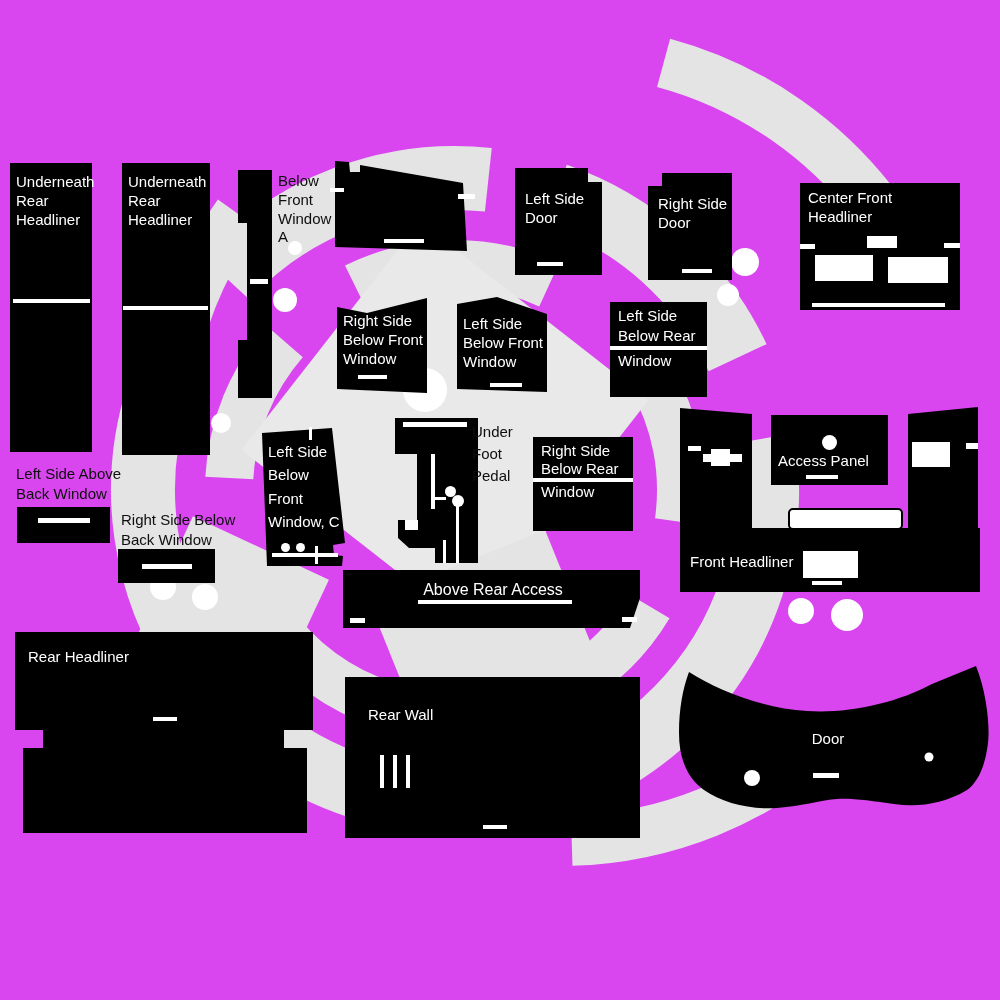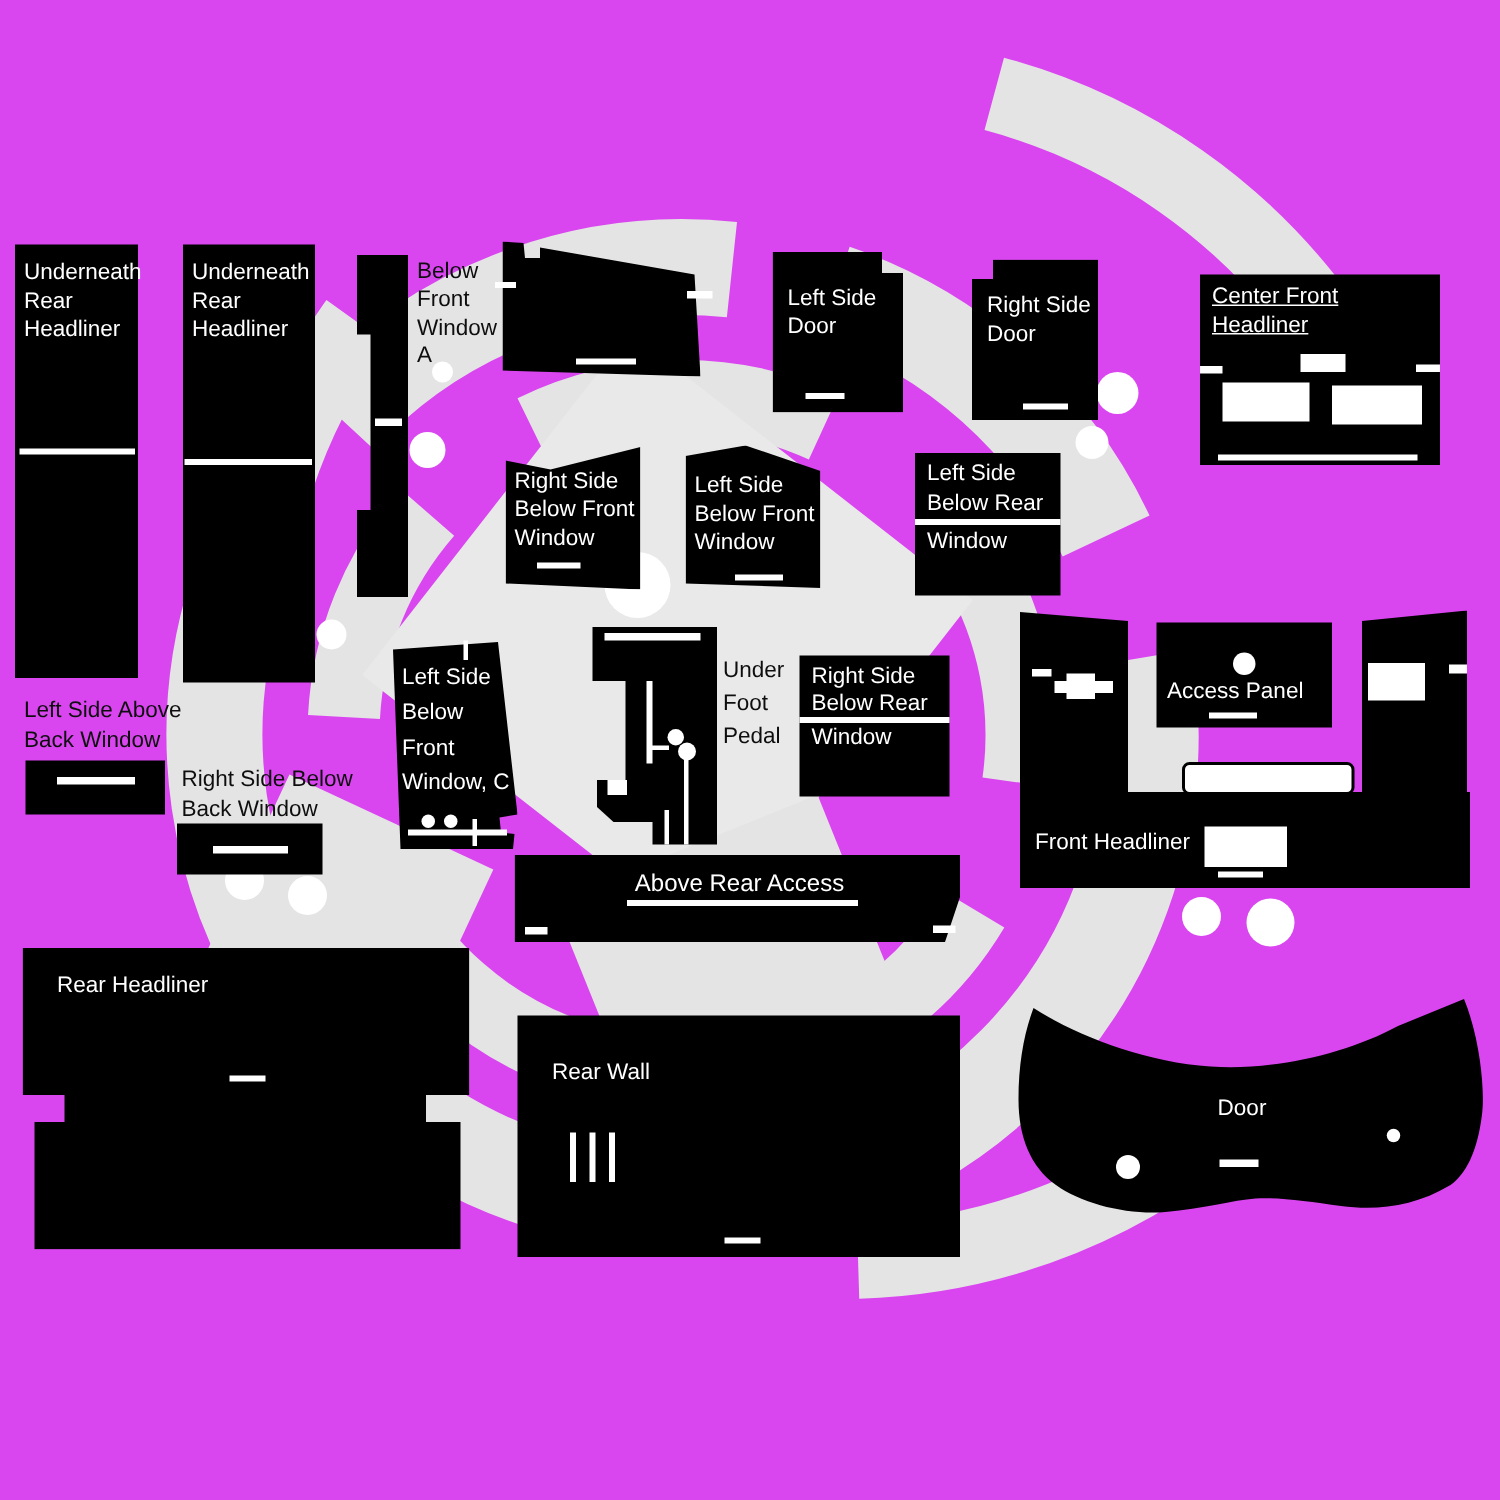--- a/index.html
+++ b/index.html
@@ -154,45 +154,45 @@
 Rear
 Headliner</div>
   <div class="lbl dark" style="left:278px;top:172px;width:60px;">Below
 Front
 Window
 A</div>
   <div class="lbl" style="left:525px;top:190px;width:70px;">Left Side
 Door</div>
   <div class="lbl" style="left:658px;top:195px;width:72px;">Right Side
 Door</div>
-  <div class="lbl" style="left:808px;top:189px;width:120px;text-decoration:underline;">Center Front
+  <div class="lbl" style="left:808px;top:189px;width:120px;">Center Front
 Headliner</div>
   <div class="lbl" style="left:343px;top:312px;width:86px;">Right Side
 Below Front
 Window</div>
   <div class="lbl" style="left:463px;top:315px;width:86px;">Left Side
 Below Front
 Window</div>
   <div class="lbl" style="left:618px;top:306px;width:88px;line-height:1.3;">Left Side
 Below Rear</div>
   <div class="lbl" style="left:618px;top:352px;width:88px;">Window</div>
   <div class="lbl" style="left:268px;top:440px;width:78px;line-height:1.55;">Left Side
 Below
 Front
 Window, C</div>
-  <div class="lbl dark" style="left:482px;top:421px;width:56px;line-height:1.45;margin-top:15px;">Under
+  <div class="lbl dark" style="left:472px;top:421px;width:56px;line-height:1.45;">Under
 Foot
 Pedal</div>
   <div class="lbl" style="left:541px;top:442px;width:90px;line-height:1.2;">Right Side
 Below Rear</div>
   <div class="lbl" style="left:541px;top:483px;width:90px;">Window</div>
   <div class="lbl ctr" style="left:771px;top:452px;width:105px;">Access Panel</div>
   <div class="lbl" style="left:690px;top:553px;width:112px;">Front Headliner</div>
   <div class="lbl dark" style="left:16px;top:464px;width:120px;line-height:1.35;">Left Side Above
 Back Window</div>
   <div class="lbl dark" style="left:121px;top:510px;width:125px;line-height:1.3;">Right Side Below
 Back Window</div>
   <div class="lbl ctr" style="left:348px;top:580px;width:290px;font-size:16px;">Above Rear Access</div>
-  <div class="lbl" style="left:38px;top:648px;width:130px;">Rear Headliner</div>
+  <div class="lbl" style="left:28px;top:648px;width:130px;">Rear Headliner</div>
   <div class="lbl" style="left:368px;top:695px;width:90px;margin-top:11px;">Rear Wall</div>
   <div class="lbl ctr" style="left:798px;top:730px;width:60px;">Door</div>
 
 </div>
 
 </body></html>

